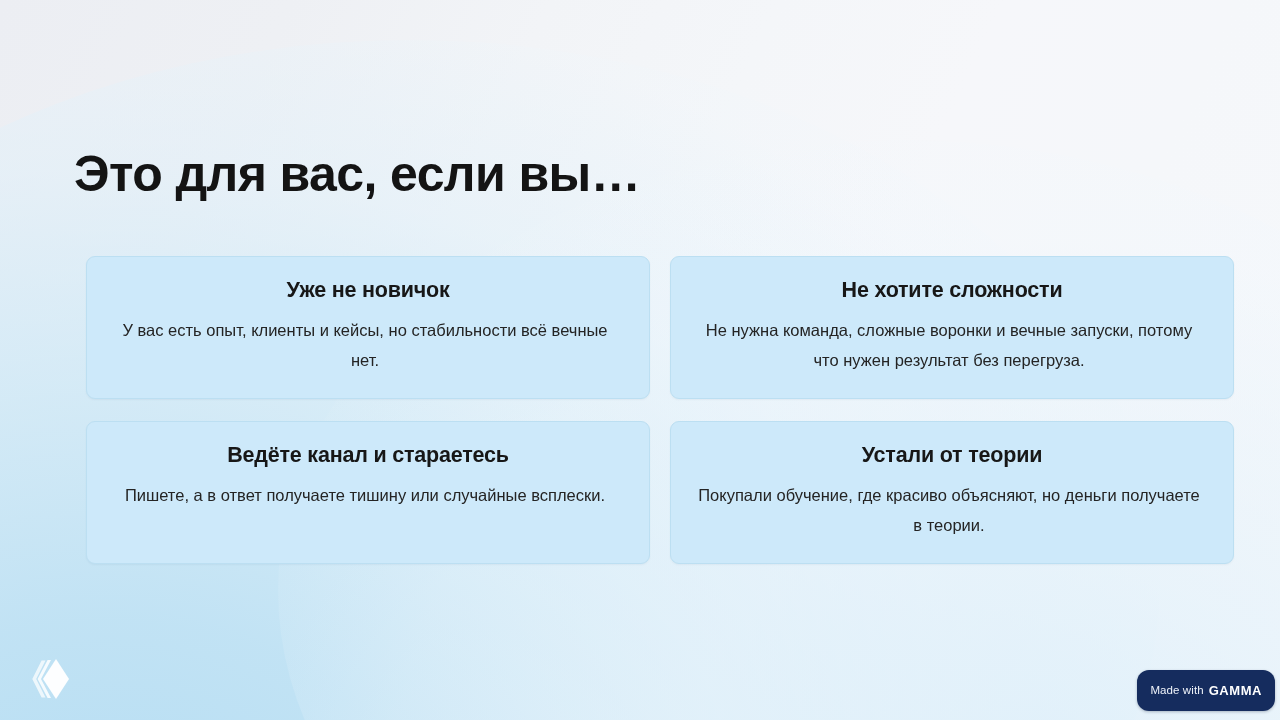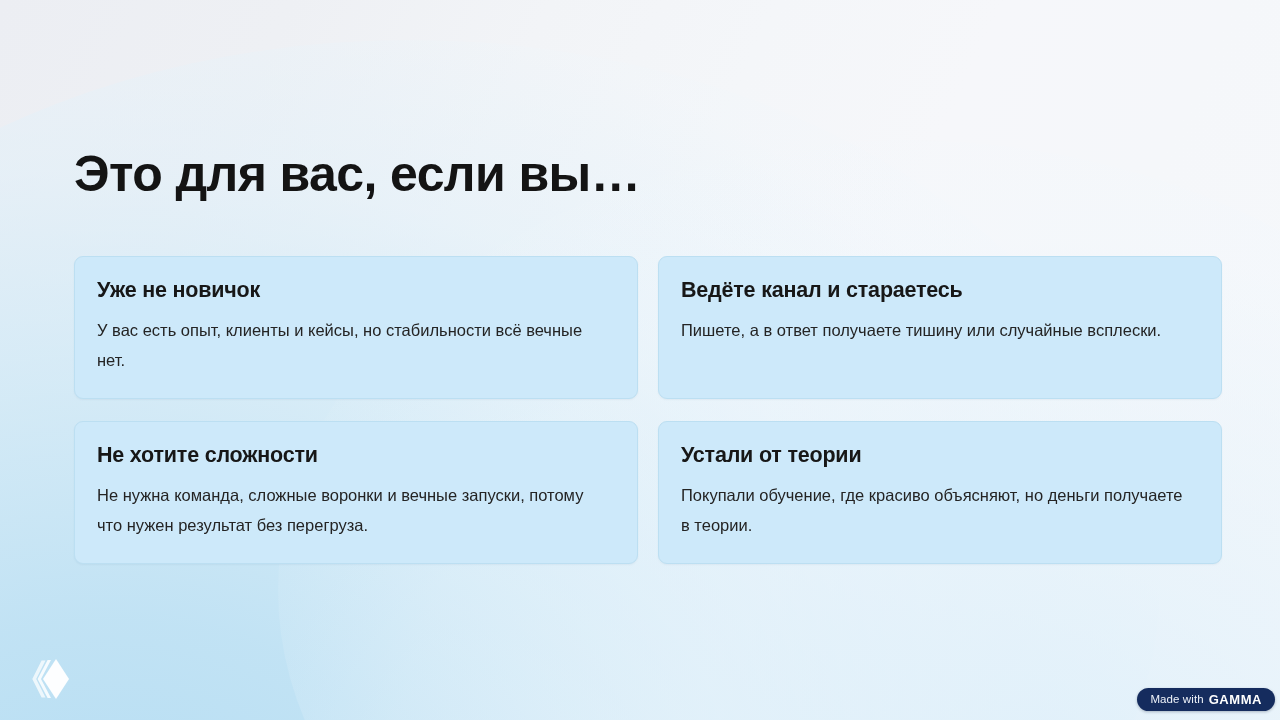--- a/index.html
+++ b/index.html
@@ -86,27 +86,28 @@
     line-height: 62px;
     font-weight: 700;
     letter-spacing: -0.6px;
     color: #141414;
     white-space: nowrap;
   }
 
   
   #card-grid {
     position: absolute;
-    left: 66px;
+    left: 78px;
     top: 256px;
     width: 1148px;
     display: grid;
     grid-template-columns: 564px 564px;
     column-gap: 20px;
     row-gap: 22px;
+    text-align: center;
   }
 
   .card {
     box-sizing: border-box;
     background: #cde9fa;
     border: 1px solid #bcdff2;
     border-radius: 9px;
     padding: 20px 22px 21px 22px;
     min-height: 143px;
     box-shadow: 0 1px 2px rgba(40, 80, 110, 0.055);
@@ -142,21 +143,21 @@
 
   
   #gamma-badge {
     position: absolute;
     right: 13px;
     bottom: 9px;
     z-index: 5;
     display: inline-flex;
     align-items: center;
     gap: 5px;
-    height: 23px;
+    height: 41px;
     padding: 0 13px;
     border-radius: 12px;
     background: #152c5e;
     box-shadow: 0 1px 3px rgba(10, 25, 55, 0.28);
     text-decoration: none;
     white-space: nowrap;
   }
   #gamma-badge .made-with {
     font-size: 11.5px;
     line-height: 1;
@@ -181,27 +182,27 @@
     <h1 id="slide-title">Это для вас, если вы…</h1>
 
     <div id="card-grid">
 
       <div class="card">
         <h2 class="card-title">Уже не новичок</h2>
         <p class="card-body">У вас есть опыт, клиенты и кейсы, но стабильности всё вечные нет.</p>
       </div>
 
       <div class="card">
+        <h2 class="card-title">Не хотите сложности</h2>
+        <p class="card-body">Не нужна команда, сложные воронки и вечные запуски, потому что нужен результат без перегруза.</p>
+      </div>
+
+      <div class="card">
         <h2 class="card-title">Ведёте канал и стараетесь</h2>
         <p class="card-body">Пишете, а в ответ получаете тишину или случайные всплески.</p>
-      </div>
-
-      <div class="card">
-        <h2 class="card-title">Не хотите сложности</h2>
-        <p class="card-body">Не нужна команда, сложные воронки и вечные запуски, потому что нужен результат без перегруза.</p>
       </div>
 
       <div class="card">
         <h2 class="card-title">Устали от теории</h2>
         <p class="card-body">Покупали обучение, где красиво объясняют, но деньги получаете в теории.</p>
       </div>
 
     </div>
 
     <div id="brand-logo">

